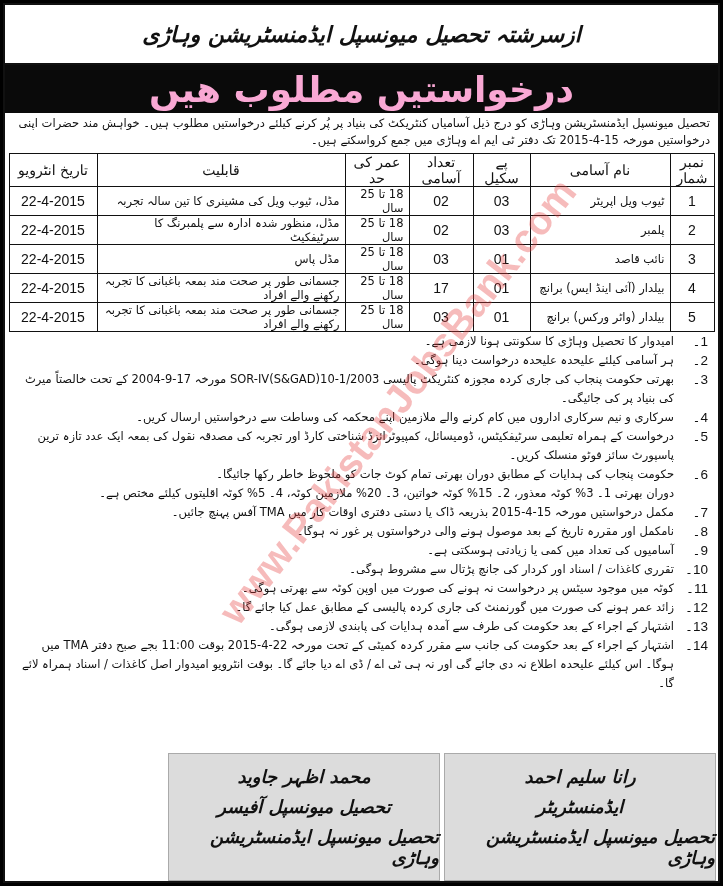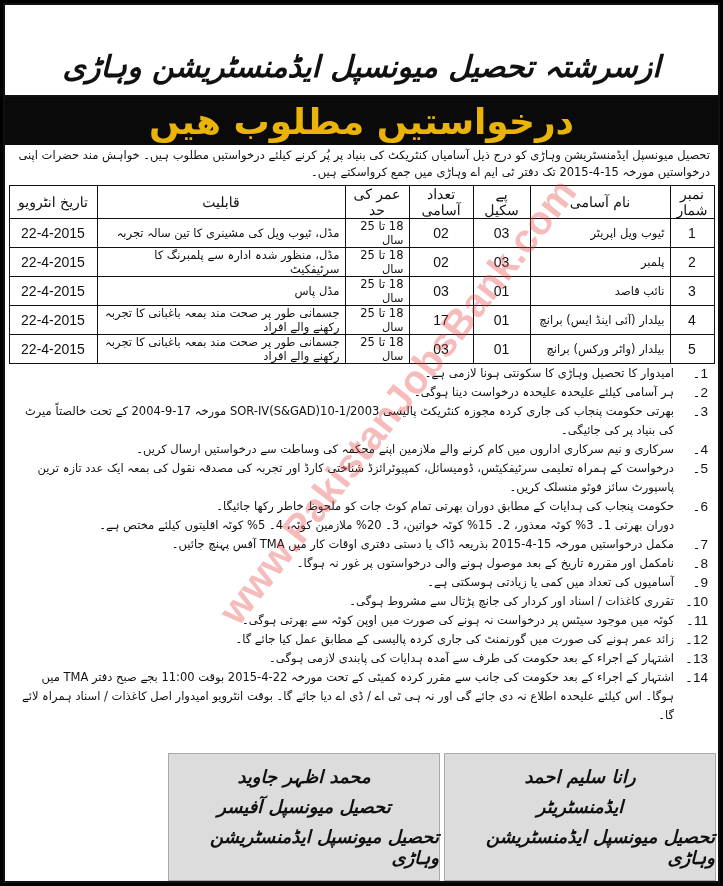--- a/index.html
+++ b/index.html
@@ -1,20 +1,20 @@
 <!DOCTYPE html>
 <html><head>
 <meta charset="utf-8">
 <style>
   * { box-sizing: border-box; margin: 0; padding: 0; }
   html, body { width: 723px; height: 886px; background: #000; overflow: hidden; }
   body { font-family: "DejaVu Sans", sans-serif; color: #111; }
   .page { position: absolute; left: 3px; top: 3px; width: 717px; height: 880px; background: #fff; border: 2px solid #111; }
-  .header-title { height: 60px; display: flex; align-items: center; justify-content: center; direction: rtl; font-family: "DejaVu Serif", serif; font-size: 30px; font-weight: bold; font-style: italic; border-bottom: 2px solid #111; margin-top: 32px; }
-  .banner { background: #0a0a0a; color: #eab308; height: 48px; display: flex; align-items: center; justify-content: center; direction: rtl; font-size: 36px; font-weight: bold; letter-spacing: 1px; }
+  .header-title { height: 60px; display: flex; align-items: center; justify-content: center; direction: rtl; font-family: "DejaVu Serif", serif; font-size: 22px; font-weight: bold; font-style: italic; border-bottom: 2px solid #111; }
+  .banner { background: #0a0a0a; color: #f9a8d4; height: 48px; display: flex; align-items: center; justify-content: center; direction: rtl; font-size: 36px; font-weight: bold; letter-spacing: 1px; }
   .intro { direction: rtl; font-size: 11.5px; line-height: 17px; padding: 2px 8px 0 8px; height: 40px; }
   .jobs { width: 706px; margin: 0 auto; border-collapse: collapse; direction: rtl; font-size: 12.5px; }
   .jobs th, .jobs td { border: 1.5px solid #111; height: 23px; padding: 0 5px; }
   .jobs th { font-weight: normal; font-size: 14px; font-family: "DejaVu Serif", serif; }
   .jobs td.num { text-align: center; font-family: "Liberation Sans", sans-serif; font-size: 14px; }
   .jobs td.txt { text-align: right; font-size: 11.5px; }
   .terms-title { direction: rtl; font-size: 17px; font-weight: bold; padding: 5px 10px 2px 10px; }
   .terms { direction: rtl; font-size: 11.5px; line-height: 19px; padding: 0 10px 0 10px; list-style: none; }
   .terms li { display: flex; }
   .terms .n { font-family: "Liberation Sans", sans-serif; font-size: 13.5px; min-width: 34px; }

